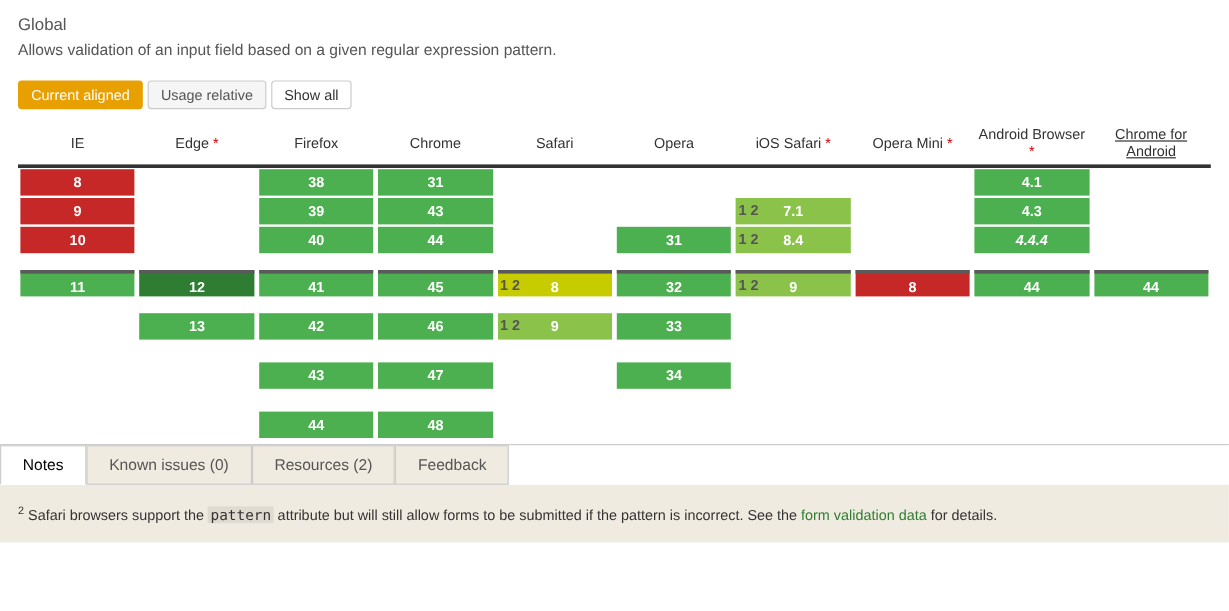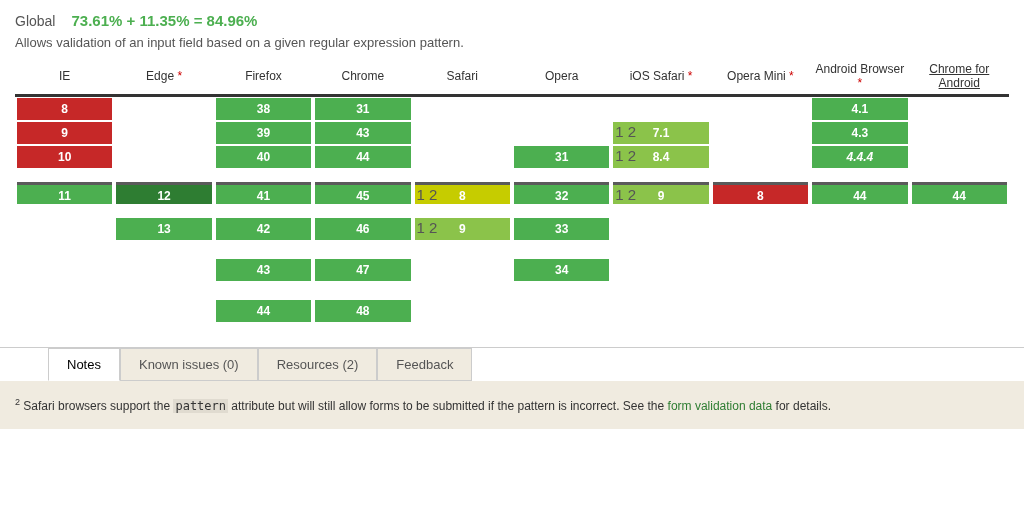--- a/index.html
+++ b/index.html
@@ -35,49 +35,53 @@
 
     .version-cell { text-align: center; padding: 2px 2px; font-size: 12px; color: #fff; font-weight: bold; height: 22px; line-height: 18px; position: relative; }
     .cell-green { background: #4caf50; }
     .cell-dark-green { background: #2e7d32; }
     .cell-lime { background: #8bc34a; }
     .cell-yellow-green { background: #c6cc00; }
     .cell-red { background: #c62828; }
     .cell-empty { background: transparent; }
     .cell-border-top { border-top: 3px solid #5a5a5a; }
 
-    .sup-note { font-size: 15px; color: #555; position: absolute; top: 1px; left: 2px; font-weight: normal; }
-
-    .tab-row { display: flex; border-top: 1px solid #ccc; margin-top: 24px; padding-left: 48px; }
+    .sup-note { font-size: 12px; color: #555; position: absolute; top: 1px; left: 2px; font-weight: bold; }
+
+    .tab-row { display: flex; border-top: 1px solid #ccc; margin-top: 4px; }
     .tab { padding: 8px 18px; font-size: 13px; cursor: pointer; border: 1px solid #ccc; border-bottom: none; background: #fff; }
     .tab-active { background: #fff; border-bottom: 1px solid #fff; font-weight: normal; }
     .tab-inactive { background: #f0ebe0; color: #555; border: 1px solid #ccc; }
 
     .notes-section { background: #f0ebe0; padding: 12px 15px; font-size: 12px; color: #333; }
     .note-line { margin: 4px 0; }
     .note-line sup { font-size: 9px; }
     .link-green { color: #2e7d32; text-decoration: none; }
     code { font-family: monospace; background: #e0dbd0; padding: 0 2px; }
 
     .header-divider { height: 3px; background: #333; width: 100%; }
   </style>
 </head>
 <body>
 
 <div>
   <div class="header">
     <div class="title-row">
       <div style="display:flex; align-items:center; gap:16px;">
         <span class="global-label">Global</span>
-        <span class="percentage">73.61% + 11.35% =  84.96%</span>
       </div>
     </div>
     <div class="description">Allows validation of an input field based on a given regular expression pattern.</div>
   </div>
 
+  <div class="controls">
+    <button class="btn btn-active">Current aligned</button>
+    <button class="btn btn-inactive">Usage relative</button>
+    <button class="btn btn-outline">Show all</button>
+  </div>
 
   <div class="table-container">
     <table>
       <thead>
         <tr>
           <th class="col-ie">
             <span>IE</span>
           </th>
           <th class="col-edge">
             <span>Edge</span> <span class="asterisk">*</span>

